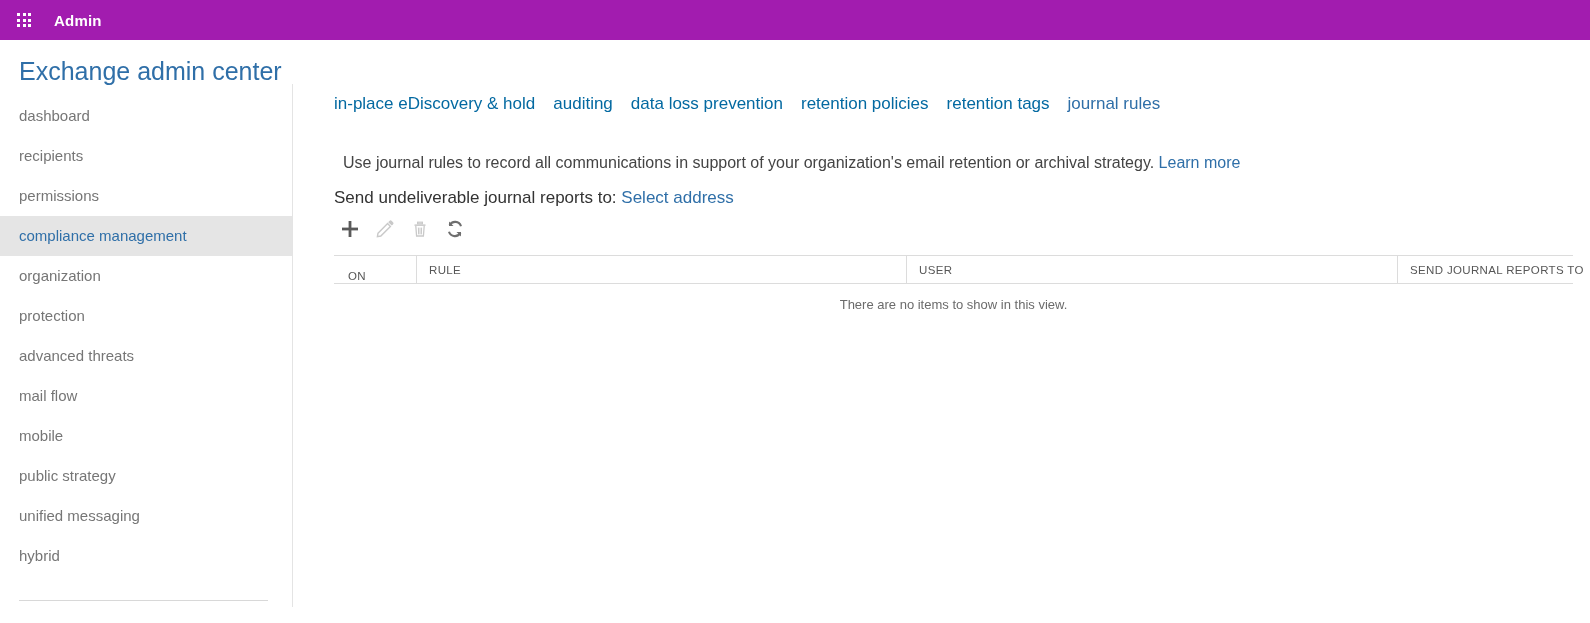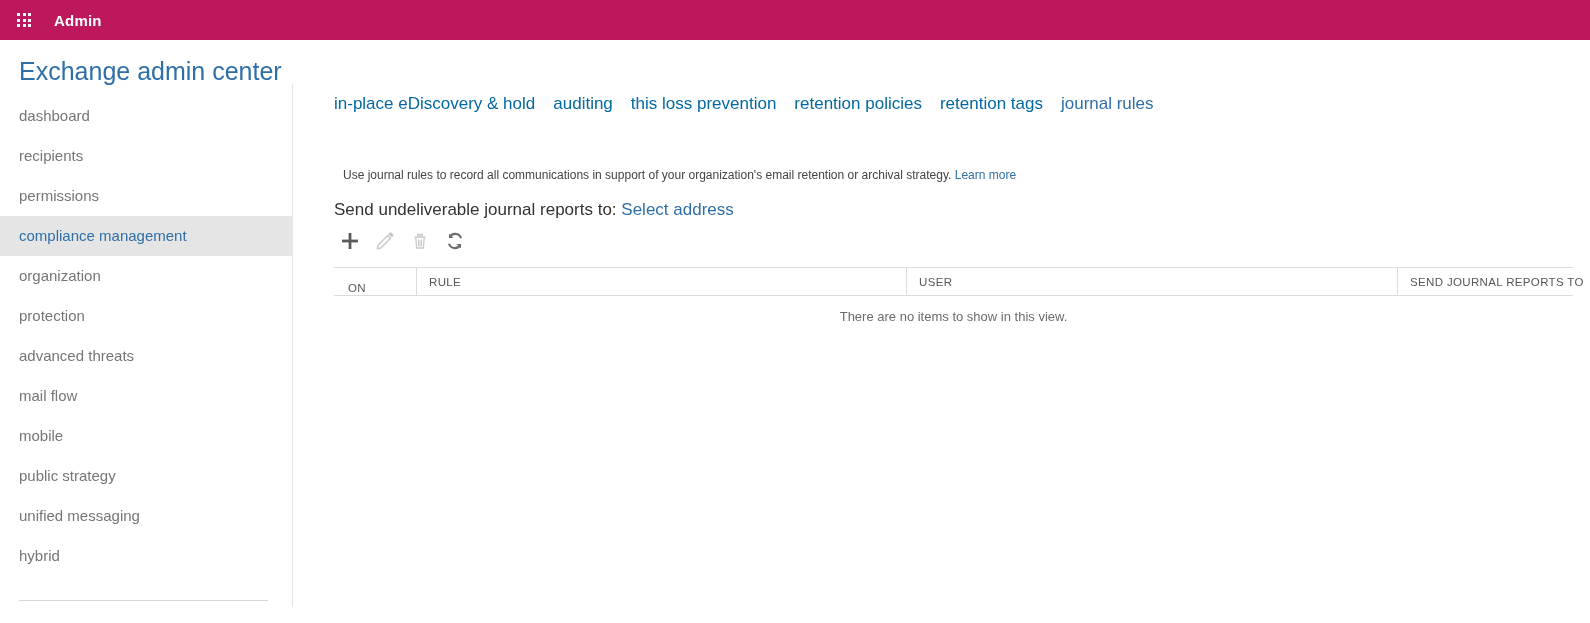--- a/index.html
+++ b/index.html
@@ -8,21 +8,21 @@
     width: 1590px;
     height: 623px;
     background: #ffffff;
     font-family: "Liberation Sans", sans-serif;
     overflow: hidden;
   }
 
   
   .suite-bar {
     height: 40px;
-    background: #be185d;
+    background: #a21caf;
     display: flex;
     align-items: center;
     padding-left: 9px;
   }
 
   .waffle {
     width: 30px;
     height: 30px;
     display: flex;
     align-items: center;
@@ -109,23 +109,23 @@
   .tab {
     font-size: 17px;
     color: #0369a1;
     cursor: pointer;
     white-space: nowrap;
   }
   .tab.active { color: #2f6fa8; }
 
   
   .desc {
-    font-size: 12px;
+    font-size: 16px;
     color: #444444;
-    margin-top: 52px;
+    margin-top: 40px;
     padding-left: 9px;
     line-height: 18px;
   }
   .link {
     color: #2f6fa8;
     text-decoration: none;
     cursor: pointer;
   }
 
   .undeliverable {
@@ -228,21 +228,21 @@
     <div class="nav-item">unified messaging</div>
     <div class="nav-item">hybrid</div>
     <div class="nav-divider"></div>
   </nav>
 
   <main class="content">
 
     <div class="tabs">
       <div class="tab">in-place eDiscovery &amp; hold</div>
       <div class="tab">auditing</div>
-      <div class="tab">this loss prevention</div>
+      <div class="tab">data loss prevention</div>
       <div class="tab">retention policies</div>
       <div class="tab">retention tags</div>
       <div class="tab active">journal rules</div>
     </div>
 
     <div class="desc">
       <span>Use journal rules to record all communications in support of your organization's email retention or archival strategy.</span>
       <a class="link">Learn more</a>
     </div>
 

